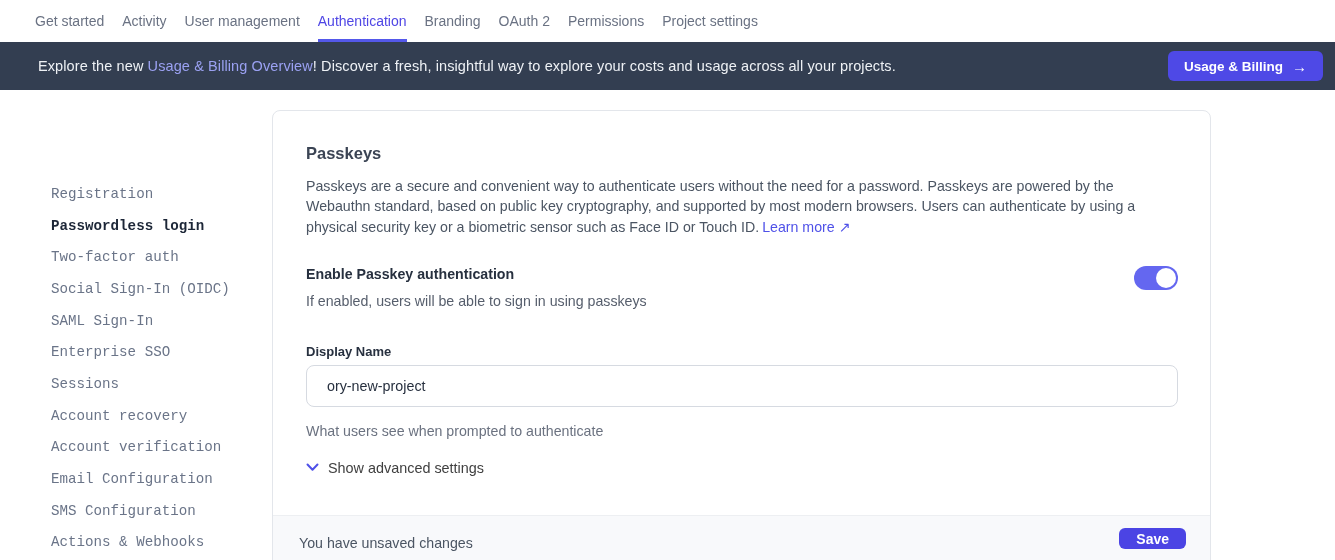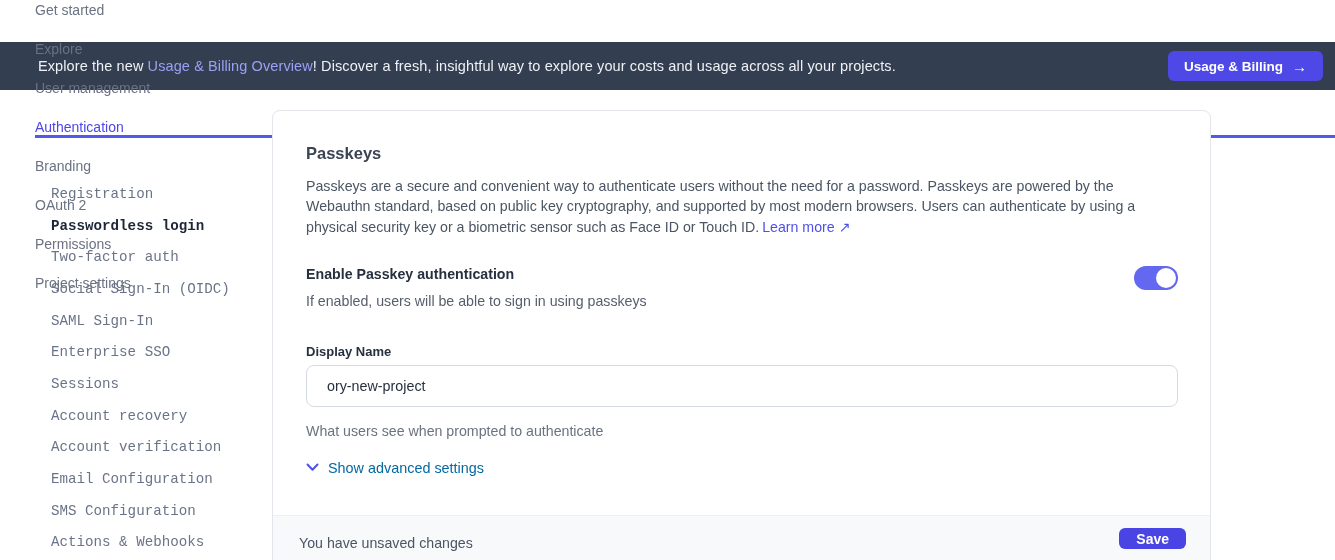--- a/index.html
+++ b/index.html
@@ -7,21 +7,21 @@
   body {
     width: 1335px; height: 560px; overflow: hidden; position: relative;
     background: #ffffff;
     font-family: "Liberation Sans", "DejaVu Sans", sans-serif;
     -webkit-font-smoothing: antialiased;
   }
 
   
   .topnav {
     height: 42px; display: flex; align-items: stretch;
-    padding-left: 35px; gap: 18px; background: #ffffff; flex-direction: column;
+    padding-left: 35px; gap: 18px; background: #ffffff;
   }
   .tab {
     display: flex; align-items: center; font-size: 14px; color: #6a7283;
     cursor: pointer; border-bottom: 3px solid transparent; padding-top: 2px;
     white-space: nowrap;
   }
   .tab.active { color: #4f46e5; border-bottom-color: #5458ea; }
 
   
   .banner {
@@ -76,42 +76,42 @@
   .text-input {
     display: block; width: 100%; height: 42px; margin-top: 5px;
     border: 1px solid #d6dae1; border-radius: 8px; padding: 0 20px;
     font-size: 14.3px; color: #27303f; font-family: inherit; background: #fff;
     outline: none;
   }
   .helper { margin-top: 14px; font-size: 14.2px; color: #6b7280; line-height: 20px; }
 
   .advanced {
     margin-top: 17px; display: inline-flex; align-items: center; gap: 9px;
-    color: #0369a1; font-size: 14.4px; cursor: pointer; line-height: 20px;
+    color: #404040; font-size: 14.4px; cursor: pointer; line-height: 20px;
   }
 
   .card-footer {
     position: absolute; left: 0; right: 0; top: 404px; bottom: 0;
     background: #f8f9fb; border-top: 1px solid #edeff2;
     display: flex; align-items: flex-start; justify-content: space-between;
     padding: 12px 24px 0 26px;
   }
   .footer-status { font-size: 14.2px; color: #4b5563; line-height: 30px; }
   .save-btn {
     background: #4b44e4; color: #ffffff; border: none; border-radius: 6px;
     height: 21px; padding: 0 17px; font-size: 14px; font-weight: bold;
     cursor: pointer; font-family: inherit;
   }
 </style>
 </head>
 <body>
 
 <nav class="topnav">
   <div class="tab">Get started</div>
-  <div class="tab">Explore</div>
+  <div class="tab">Activity</div>
   <div class="tab">User management</div>
   <div class="tab active">Authentication</div>
   <div class="tab">Branding</div>
   <div class="tab">OAuth 2</div>
   <div class="tab">Permissions</div>
   <div class="tab">Project settings</div>
 </nav>
 
 <div class="banner">
   <div class="banner-text"><span>Explore the new </span><a class="banner-link">Usage &amp; Billing Overview</a><span>! Discover a fresh, insightful way to explore your costs and usage across all your projects.</span></div>

